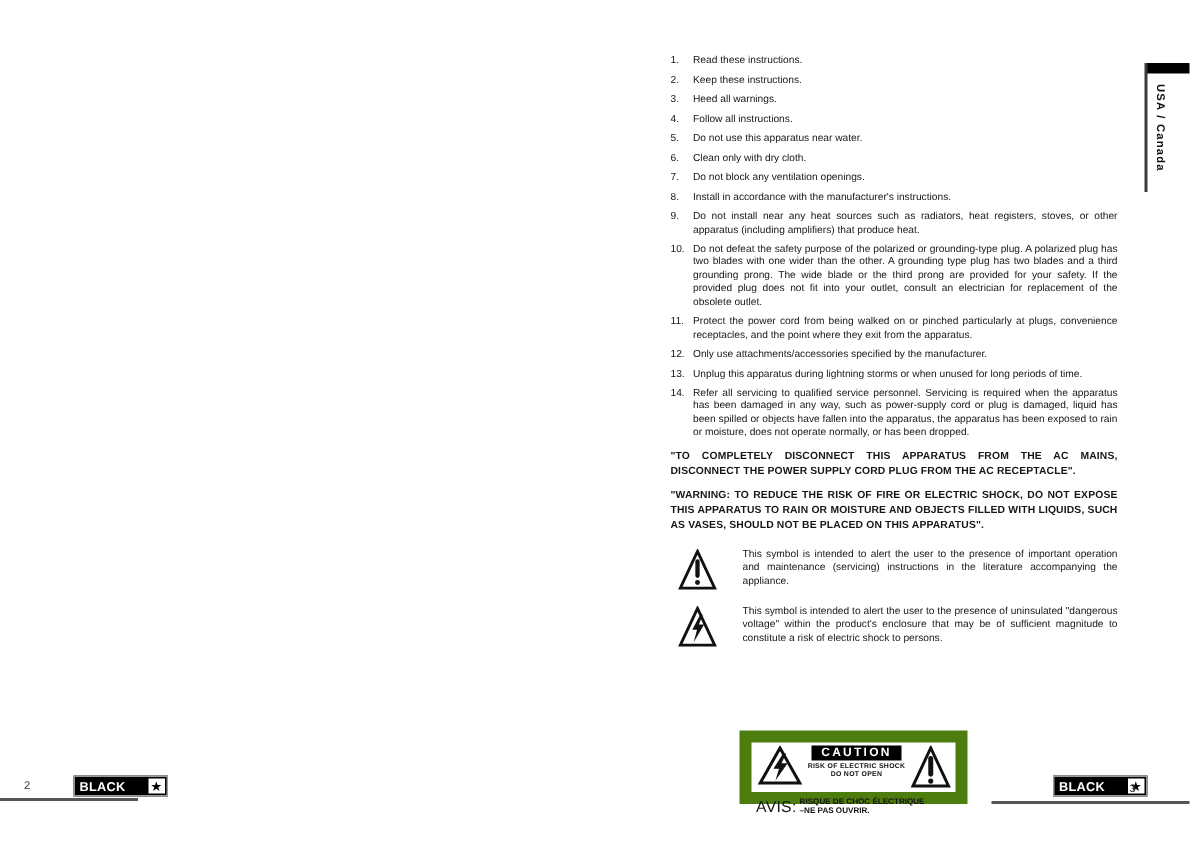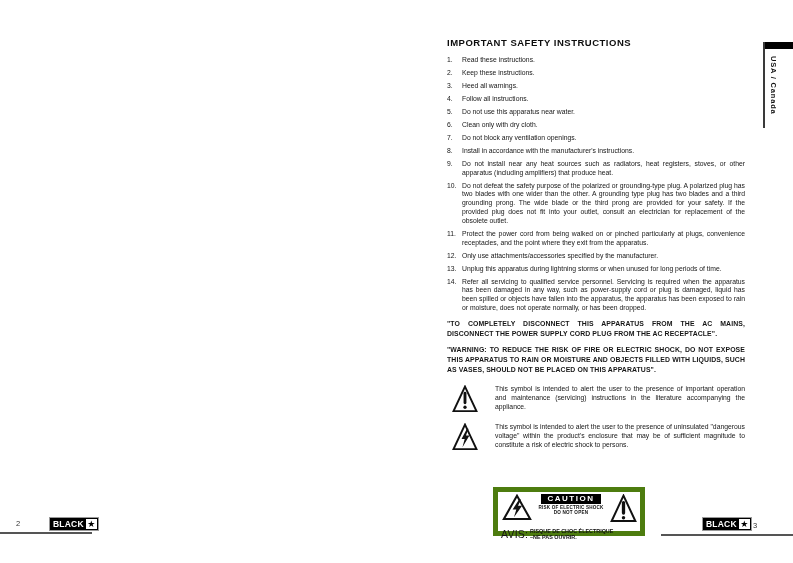--- a/index.html
+++ b/index.html
@@ -43,21 +43,21 @@
   .symbol-row{display:flex;margin-top:9px;align-items:flex-start;}
   .tri-wrap{flex:none;width:26px;margin-left:5px;margin-right:17px;margin-top:1px;}
   .tri-wrap svg{display:block;}
   .note-text{
     flex:1;margin:0;font-size:6.8px;line-height:9.2px;text-align:justify;
   }
 
   
   .caution-box{
     position:absolute;left:493px;top:487px;width:152px;height:49px;
-    border:5px solid #4d7c0f;background:#fff;box-sizing:border-box;
+    border:8px solid #4d7c0f;background:#fff;box-sizing:border-box;
   }
   .caution-top{display:flex;align-items:flex-start;padding:2px 3px 0 4px;}
   .caution-tri{flex:none;}
   .caution-center{
     flex:1;display:flex;flex-direction:column;align-items:center;
     padding:0 2px;
   }
   .caution-label{
     background:#000;color:#fff;font-weight:bold;font-size:8px;line-height:10px;
     letter-spacing:1.5px;padding:0 7px;margin-bottom:1px;white-space:nowrap;
@@ -81,42 +81,41 @@
   .pagenum-right{left:753px;top:521px;}
   .black-logo{
     position:absolute;display:flex;align-items:center;
     background:#000;border:1px solid #9a9a9a;height:12px;padding:0 1px 0 0;
     box-sizing:content-box;
   }
   .logo-left{left:49px;top:517px;}
   .logo-right{left:702px;top:517px;}
   .logo-text{
     color:#fff;font-weight:bold;font-size:8.5px;letter-spacing:0.2px;
-    padding:0 2px 0 3px;line-height:12px;
+    padding:0 15px 0 3px;line-height:12px;
   }
   .logo-star{
     background:#fff;color:#000;width:11px;height:10px;margin-right:0px;
     display:flex;align-items:center;justify-content:center;
     font-size:9px;line-height:10px;
   }
   .footer-line{position:absolute;height:2px;background:#555;}
   .line-left{left:0;top:532px;width:92px;}
   .line-right{left:661px;top:534px;width:132px;}
 </style>
 </head>
 <body>
 
 <div class="page">
 
   <div class="tab-bar"></div>
   <div class="tab-line"></div>
   <div class="tab-text">USA / Canada</div>
 
   <div class="main">
-    <h1 class="title">IMPORTANT SAFETY INSTRUCTIONS</h1>
 
     <ol class="instructions">
       <li>
           <span class="num">1.</span>
           <span class="txt">Read these instructions.</span>
         </li>
       <li>
           <span class="num">2.</span>
           <span class="txt">Keep these instructions.</span>
         </li>

